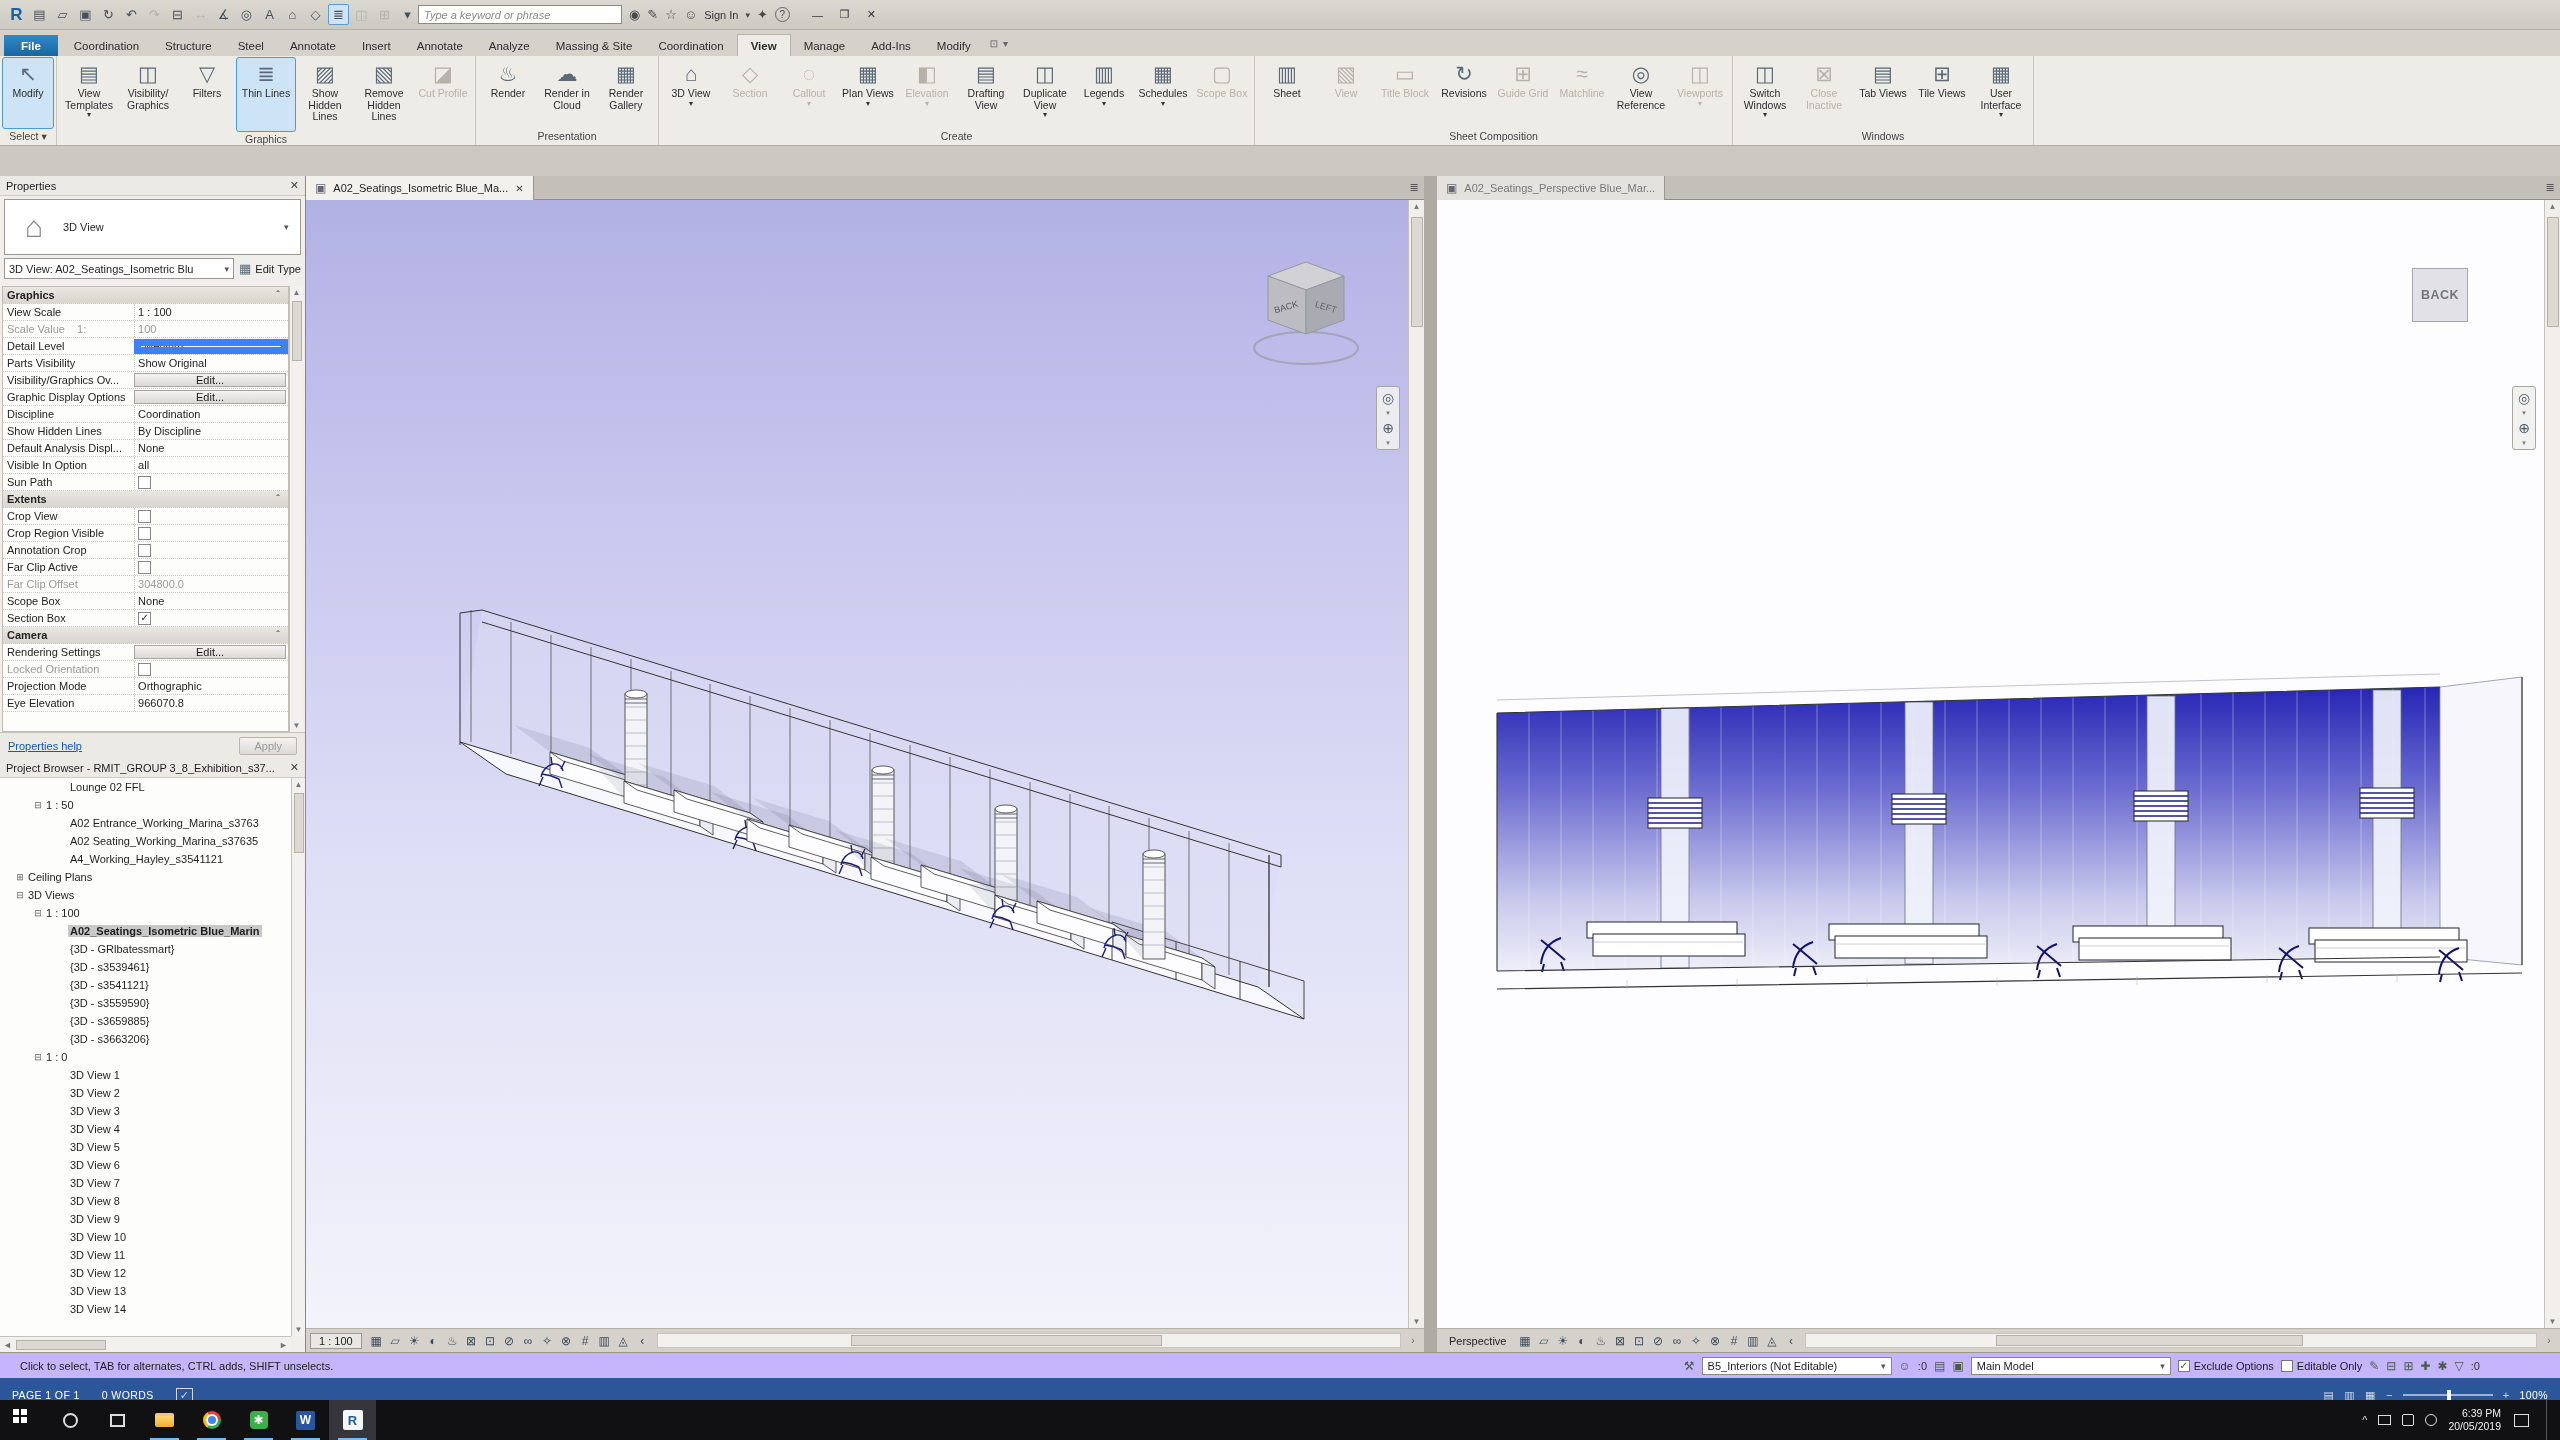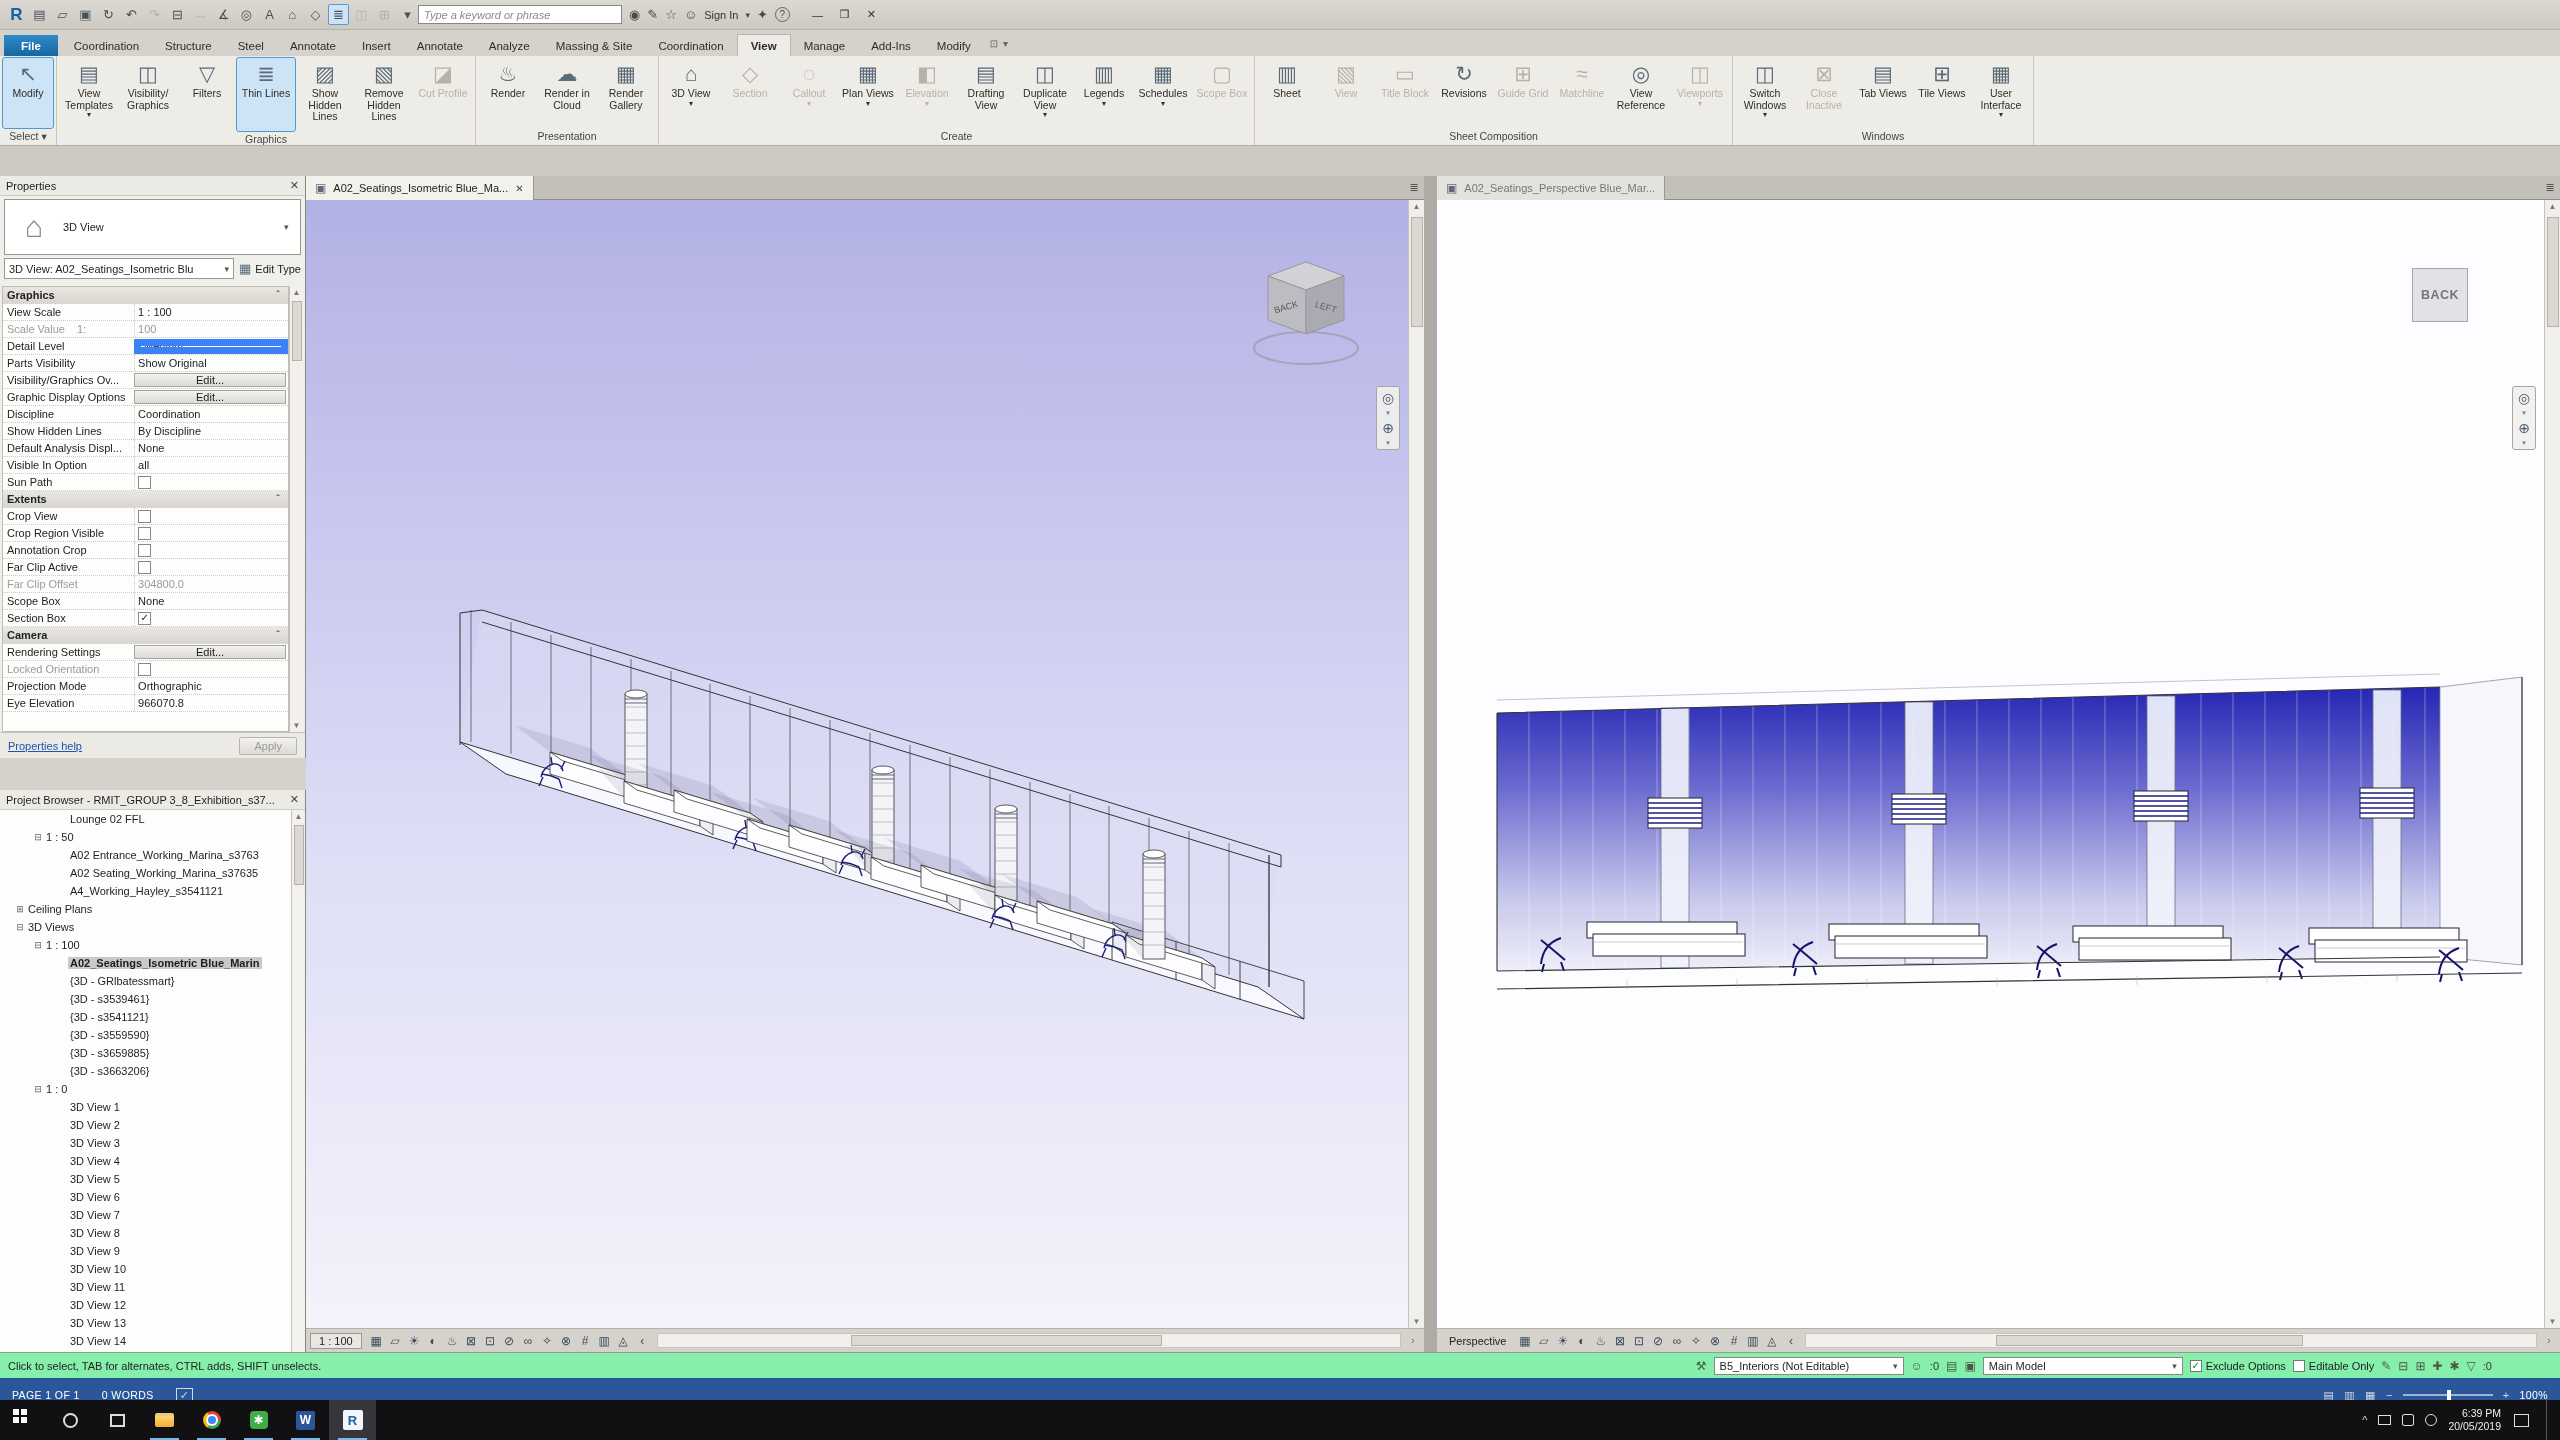--- a/index.html
+++ b/index.html
@@ -71,21 +71,21 @@
 .pval.chk::before{content:"";width:11px;height:11px;border:1px solid #888;background:#fff;display:inline-block;text-align:center;line-height:10px;font-size:10px;color:#222}
 .pval.chk.on::before{content:"✓"}
 .vsb{position:absolute;width:14px;background:#f2f1ee;border-left:1px solid #c5c2bb;display:flex;flex-direction:column;align-items:center;justify-content:space-between;color:#777;font-size:8px;padding:2px 0}
 .vsb .vthumb{width:10px;background:#dcd9d2;border:1px solid #b5b2aa;flex:0 0 60px;margin-top:4px}
 .vsb .vsp{flex:1}
 .props .vsb{right:2px;top:110px;bottom:26px}
 .pfoot{position:absolute;left:0;right:0;bottom:0;height:26px;display:flex;align-items:center;justify-content:space-between;padding:0 8px;background:#eceae5;border-top:1px solid #c5c2ba}
 .plink{color:#1a55b0;text-decoration:underline}
 .papply{color:#9a9a9a;padding:2px 14px;background:linear-gradient(#f4f3f1,#dcdad6);border:1px solid #b8b5ad;border-radius:2px}
 
-.pbrowser{top:790px;height:594px}
+.pbrowser{top:758px;height:594px}
 .pbhead{height:20px;display:flex;align-items:center;justify-content:space-between;padding:0 6px;background:#eceae5;border-bottom:1px solid #cfccc4;white-space:nowrap;overflow:hidden}
 .pbtree{position:absolute;top:20px;left:0;right:14px;bottom:16px;overflow:hidden;background:#fdfdfc}
 .titem{height:18px;display:flex;align-items:center;white-space:pre;overflow:hidden}
 .texp{width:12px;font-size:9px;color:#666;text-align:center;flex:0 0 12px}
 .tlab{padding:0 2px}
 .titem.lvl2{padding-left:14px}
 .titem.lvl3{padding-left:32px}
 .titem.lvl4{padding-left:56px}
 .titem.sel .tlab{background:#c9c9c9;font-weight:bold}
 .pbrowser .vsb{right:0;top:20px;bottom:16px}
@@ -123,22 +123,22 @@
 .ctrlrow{position:absolute;bottom:0;height:24px;left:0;right:0;background:#d5d2cb;border-top:1px solid #b5b2aa;
   display:flex;align-items:center;padding:0 4px;gap:1px}
 .scalebox{border:1px solid #999;background:#e9e7e2;padding:1px 8px;margin-right:4px;white-space:nowrap}
 .plabel{padding:0 8px;white-space:nowrap}
 .cbi{width:19px;text-align:center;color:#3b4b5b;font-size:12px}
 .htrack{flex:1;height:15px;background:#f1f0ec;border:1px solid #c8c5bd;margin:0 4px;position:relative}
 .hthumb2{position:absolute;left:26%;width:42%;top:1px;bottom:1px;background:#dcd9d2;border:1px solid #b5b2aa}
 .harr{width:14px;text-align:center;color:#666;font-size:10px}
 
 
-.status{position:absolute;left:0;right:0;top:1352px;height:26px;background:#86efac;border-top:1px solid #9b988f;
-  display:flex;align-items:center;padding:0 8px;gap:7px}
+.status{position:absolute;left:0;right:0;top:1352px;height:26px;background:#c4b5fd;border-top:1px solid #9b988f;
+  display:flex;align-items:center;padding:0 20px;gap:7px}
 .hint{white-space:nowrap}
 .scluster{margin-left:auto;display:flex;align-items:center;gap:7px;padding-right:60px}
 .sdd{width:190px;height:18px;background:#fff;border:1px solid #8b8880;display:flex;align-items:center;padding:0 5px;white-space:nowrap;overflow:hidden}
 .sdd.dd2{width:200px}
 .sdd .tarr{margin-left:auto;font-size:9px;color:#555}
 .smi{font-size:12px;color:#4a5a4a}
 .scount{color:#333}
 .scb{width:12px;height:12px;border:1px solid #777;background:#fff;display:inline-flex;align-items:center;justify-content:center;font-size:10px;color:#1b7a1b}
 .scbl{margin-left:-3px;white-space:nowrap}
 

